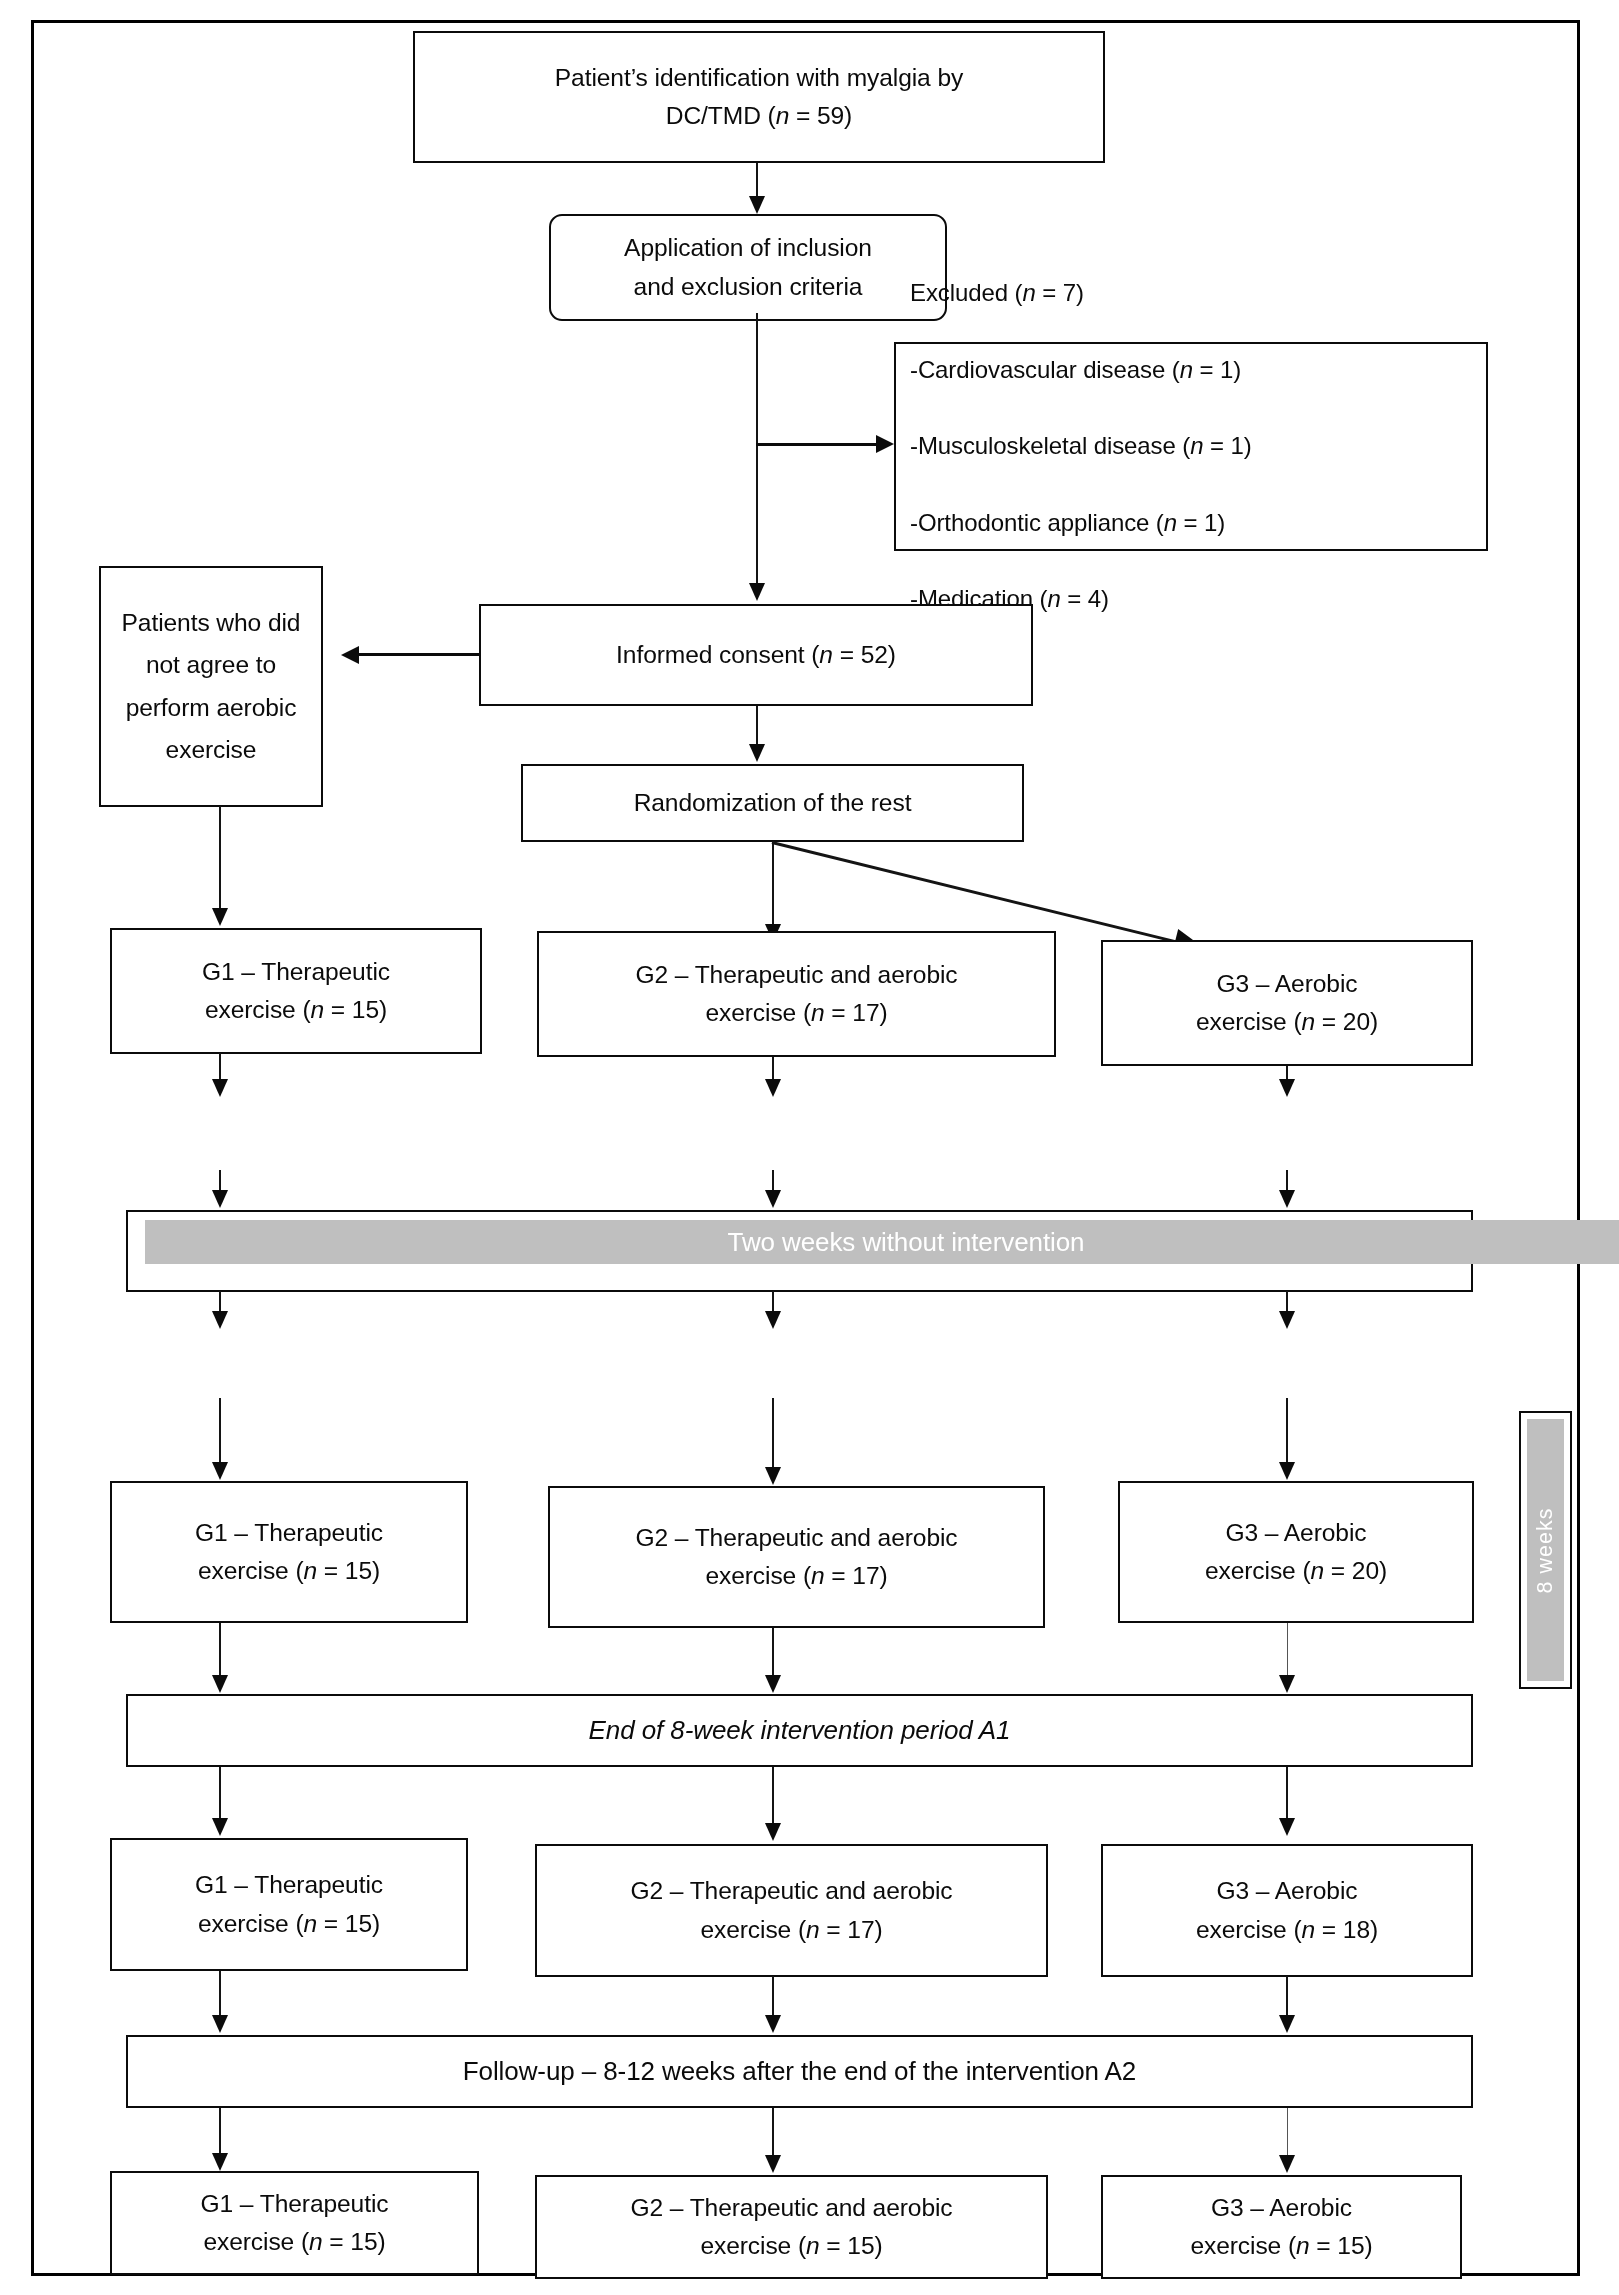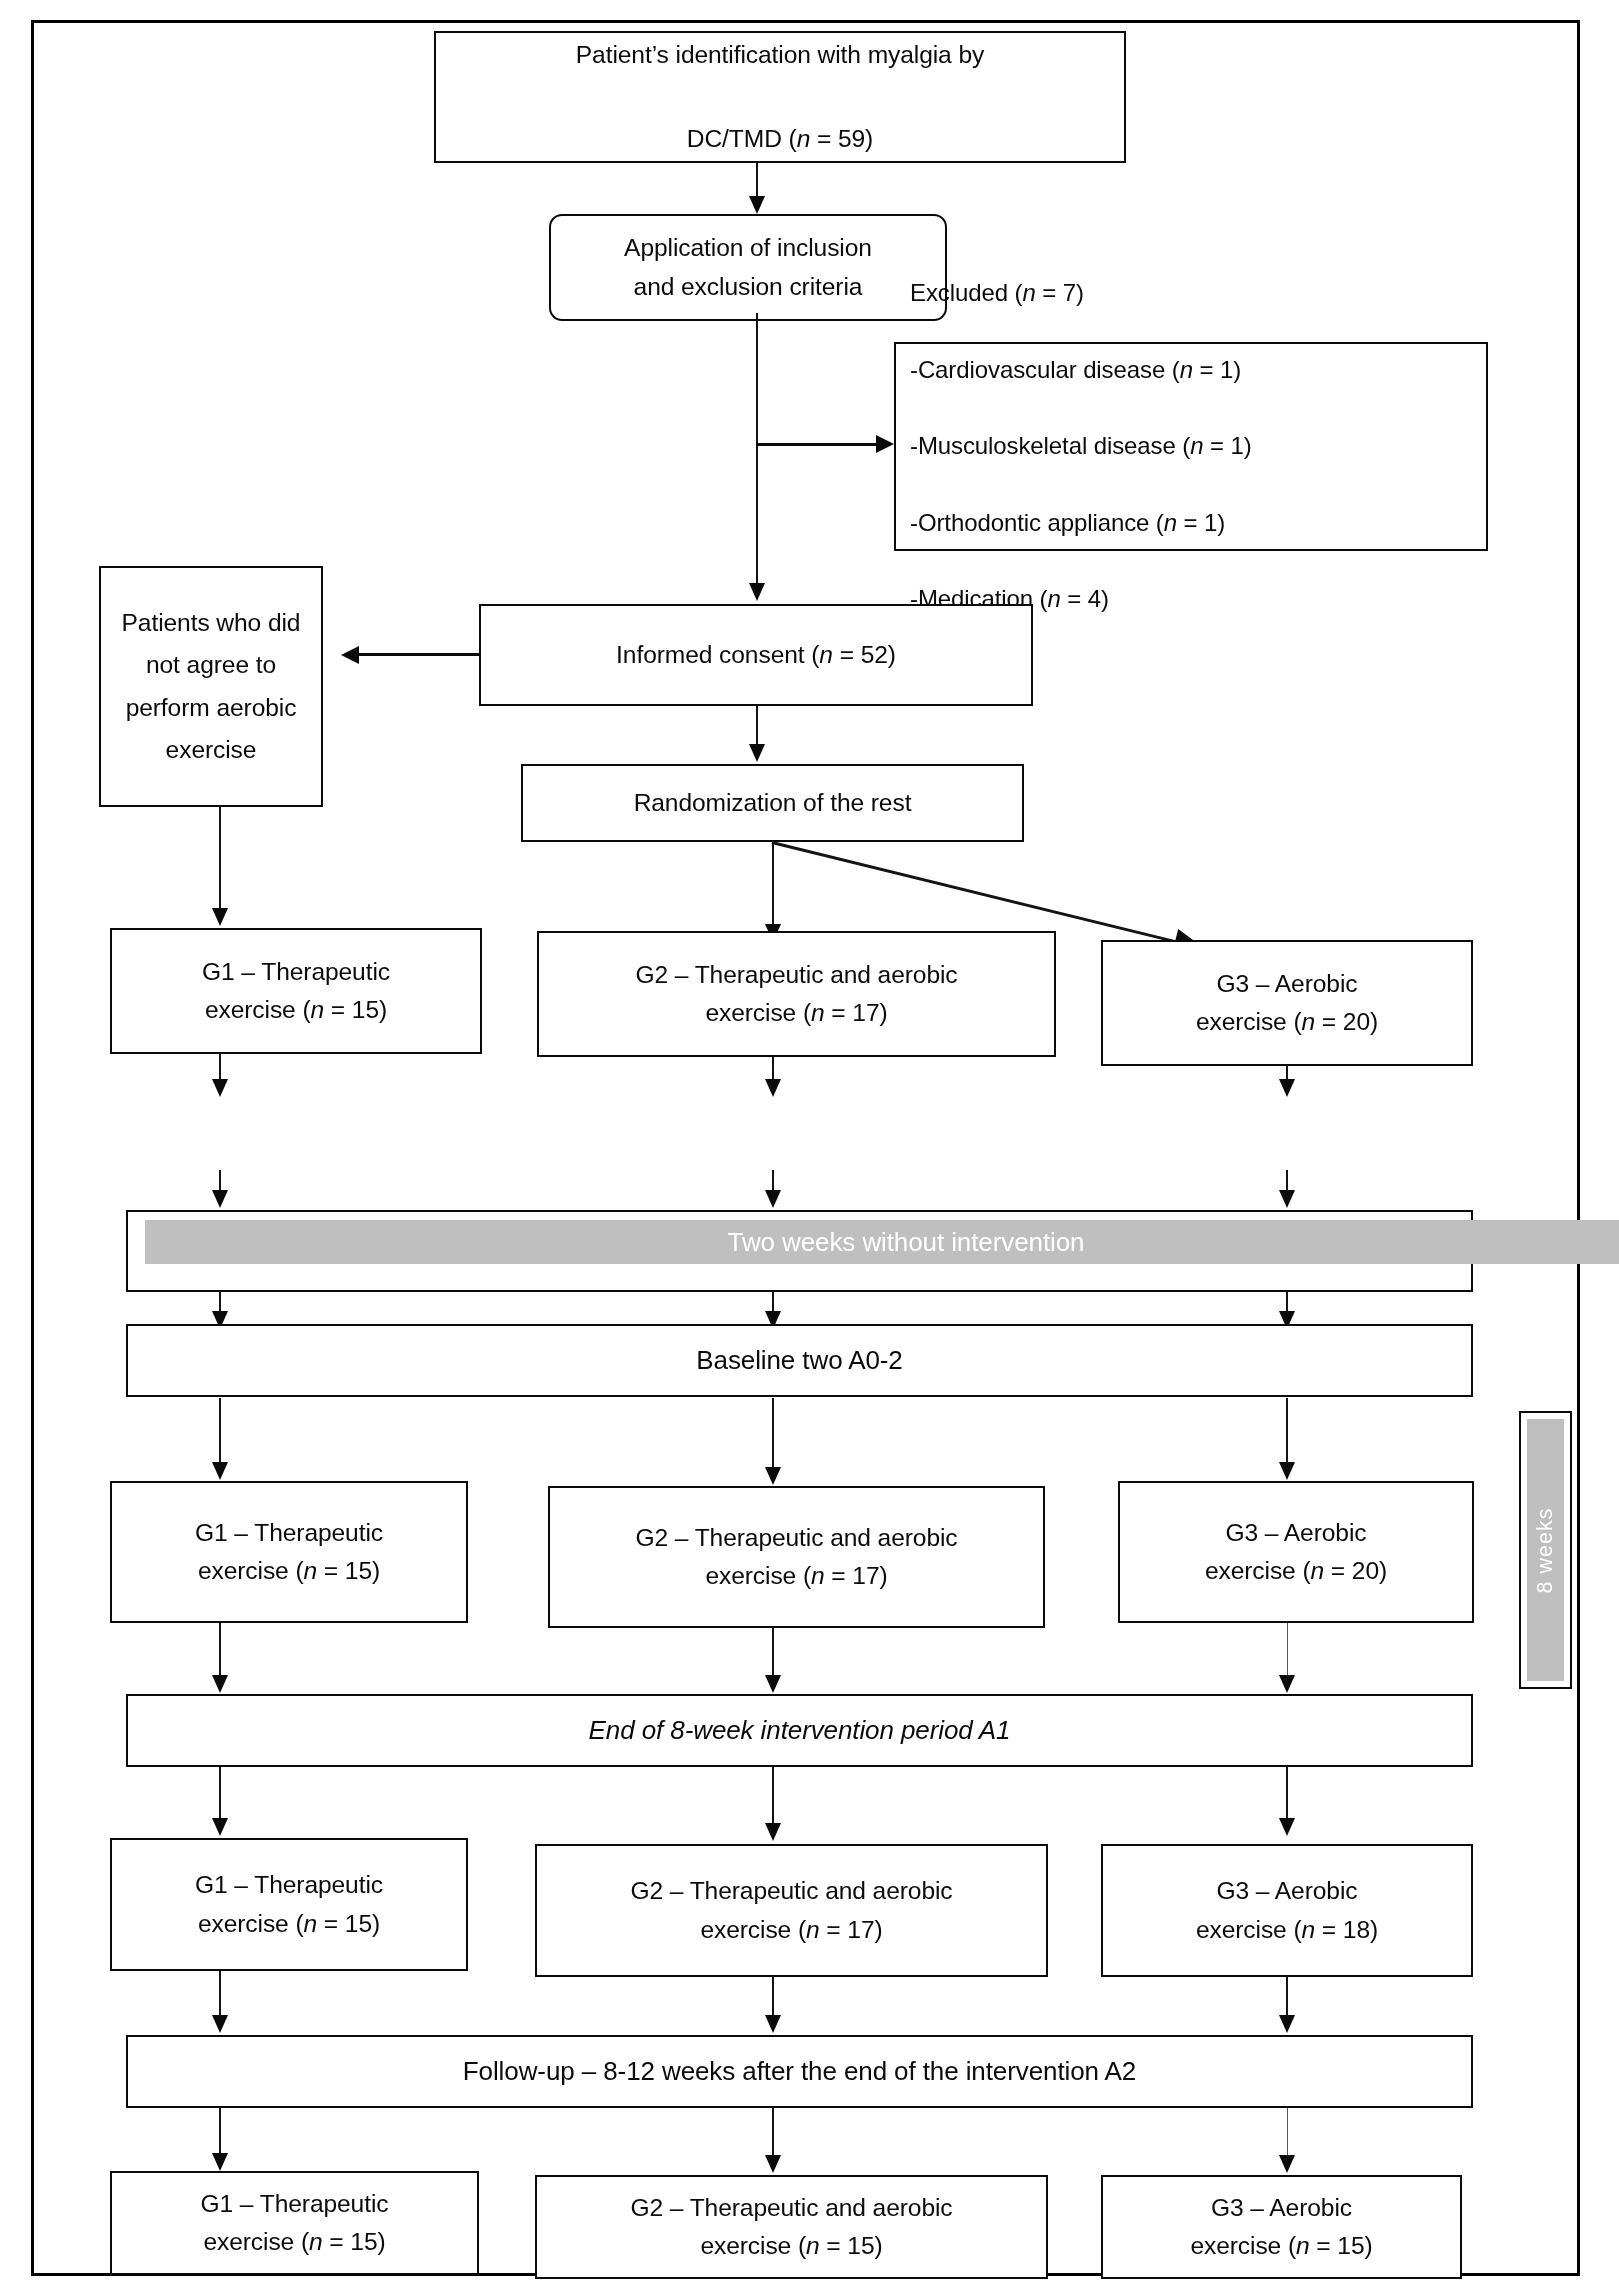--- a/index.html
+++ b/index.html
@@ -131,21 +131,21 @@
     border-bottom:8.6px solid transparent;
     border-left:19px solid #0b0b0b;
   }
 </style>
 </head>
 <body>
 
 <div id="canvas">
   <div id="outer-frame"></div>
 
-  <div class="node" style="left:434px; top:31px; width:692px; height:132px;justify-content:space-between;">
+  <div class="node" style="left:413px; top:31px; width:692px; height:132px;">
     <span class="ln">Patient’s identification with myalgia by</span>
     <span class="ln"><span>DC/TMD (</span><i class="nvar">n</i><span> = 59)</span></span>
   </div>
   <div class="vline" style="left:756px; top:163px; width:1.6px; height:35px;"></div>
   <div class="arrow-down" style="left:749px; top:196px;"></div>
 
   <div class="node" style="left:549px; top:214px; width:398px; height:107px;border-radius:13px;">
     <span class="ln">Application of inclusion</span>
     <span class="ln">and exclusion criteria</span>
   </div>
@@ -227,23 +227,20 @@
     <span>Two weeks without intervention</span>
   </div>
 
   <div class="vline" style="left:219px; top:1291px; width:1.6px; height:22.5px;"></div>
   <div class="arrow-down" style="left:212px; top:1311px;"></div>
   <div class="vline" style="left:772px; top:1291px; width:1.6px; height:22.5px;"></div>
   <div class="arrow-down" style="left:765px; top:1311px;"></div>
   <div class="vline" style="left:1286px; top:1291px; width:1.6px; height:22.5px;"></div>
   <div class="arrow-down" style="left:1279px; top:1311px;"></div>
 
-  <div class="node stagebar" style="left:126px; top:1324px; width:1347px; height:73px;">
-    <span class="ln">Baseline two A0-2</span>
-  </div>
 
   <div class="vline" style="left:219px; top:1398px; width:1.6px; height:67px;"></div>
   <div class="arrow-down" style="left:212px; top:1462px;"></div>
   <div class="vline" style="left:772px; top:1398px; width:1.6px; height:72px;"></div>
   <div class="arrow-down" style="left:765px; top:1467px;"></div>
   <div class="vline" style="left:1286px; top:1398px; width:1.6px; height:67px;"></div>
   <div class="arrow-down" style="left:1279px; top:1462px;"></div>
 
   <div class="node" style="left:110px; top:1481px; width:358px; height:142px;">
     <span class="ln">G1 – Therapeutic</span>

